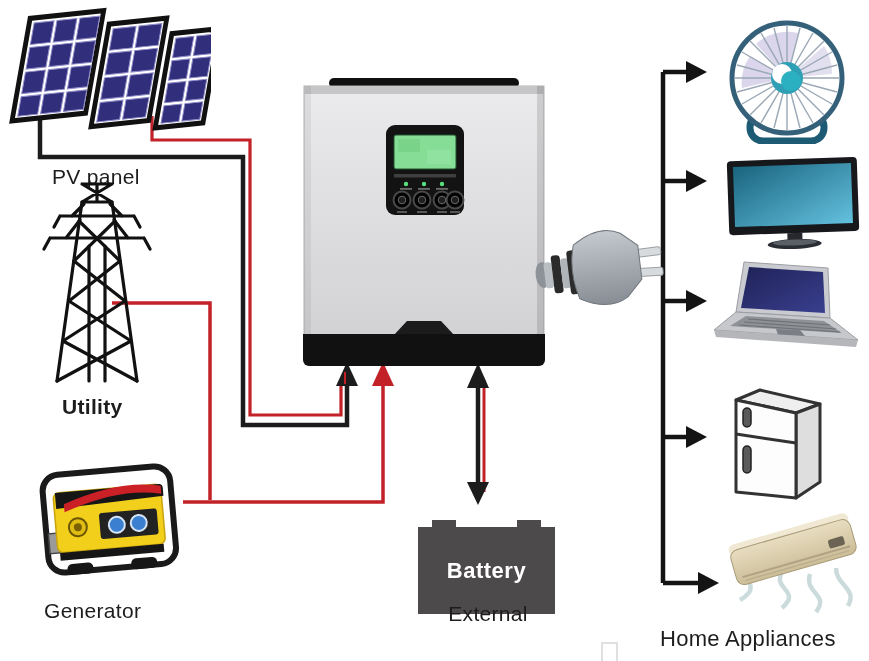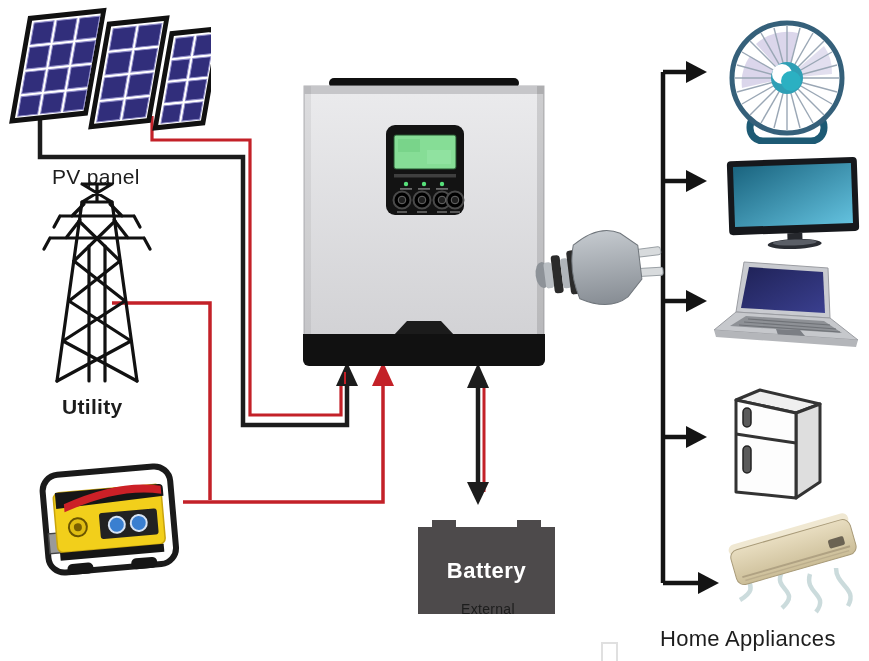--- a/index.html
+++ b/index.html
@@ -7,21 +7,21 @@
           font-family:"Liberation Sans",sans-serif;}
   .abs{position:absolute;}
   .label{position:absolute;font-size:21px;color:#1d1d1d;white-space:nowrap;letter-spacing:.3px;}
   .label-center{text-align:center;white-space:normal;line-height:1.25;}
   #battery{position:absolute;left:418px;top:505px;width:137px;height:87px;background:#4d4a4b;
            display:flex;align-items:center;justify-content:center;margin-top:22px;}
   #battery .tab{position:absolute;top:-7px;width:24px;height:8px;background:#4d4a4b;}
   #battery .tab.l{left:14px;} #battery .tab.r{right:14px;}
   #battery-text{color:#ffffff;font-weight:bold;font-size:22px;letter-spacing:.5px;}
   #home-appliances-label{left:660px;top:626px;width:205px;font-size:22px;}
-  #external-battery-label{left:398px;top:601px;width:180px;font-size:14px;}
+  #external-battery-label{left:398px;top:601px;width:180px;font-size:21px;}
   #stray-mark{left:601px;top:642px;width:13px;height:17px;border:2px solid #d9d9d9;border-bottom:none;opacity:.8;}
   svg{display:block;}
 </style>
 </head>
 <body>
 
 <div id="canvas">
 
   <svg class="abs" style="left:0;top:0;" width="869" height="661" viewBox="0 0 869 661">
 
@@ -123,20 +123,21 @@
       <rect x="62" y="50" width="58" height="26" rx="3" fill="#222222"></rect>
       <circle cx="79" cy="63" r="8" fill="#3a7fd0" stroke="#d7e4f5" stroke-width="2"></circle>
       <circle cx="101" cy="63" r="8" fill="#3a7fd0" stroke="#d7e4f5" stroke-width="2"></circle>
       <circle cx="40" cy="62" r="9" fill="#e0bd12" stroke="#6b5500" stroke-width="2"></circle>
       <circle cx="40" cy="62" r="4" fill="#7a6000"></circle>
       <rect x="20" y="86" width="104" height="8" fill="#161616"></rect>
       <rect x="26" y="98" width="26" height="11" rx="5" fill="#161616"></rect>
       <rect x="90" y="98" width="26" height="11" rx="5" fill="#161616"></rect>
     </g>
   </svg>
+  <div class="label" style="left:44px;top:599px;">Generator</div>
 
   <svg class="abs" style="left:303px;top:78px;" width="242" height="288" viewBox="0 0 242 288">
     <defs>
       <linearGradient id="invGrad" x1="0" y1="0" x2="0" y2="1">
         <stop offset="0" stop-color="#ebebed"></stop>
           <stop offset="1" stop-color="#d2d2d5"></stop>
       </linearGradient>
     </defs>
     <rect x="26" y="0" width="190" height="10" rx="5" fill="#101010"></rect>
     <rect x="1" y="8" width="240" height="250" fill="url(#invGrad)" stroke="#b2b2b5" stroke-width="1"></rect>

